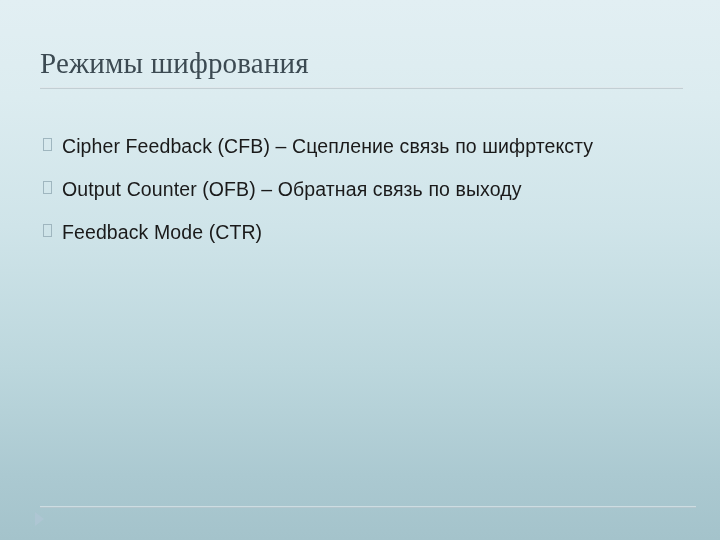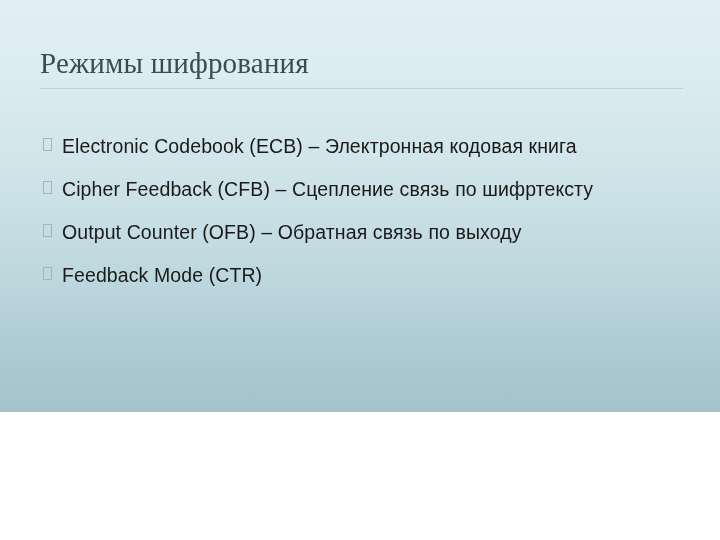--- a/index.html
+++ b/index.html
@@ -9,21 +9,21 @@
   }
   body {
     width: 720px;
     height: 540px;
     overflow: hidden;
     font-family: "Liberation Sans", sans-serif;
   }
   .slide {
     position: relative;
     width: 720px;
-    height: 412px;
+    height: 540px;
     box-sizing: border-box;
     background: linear-gradient(to bottom, #e2eff3 0%, #dcecf0 18%, #cfe4e9 42%, #bcd7dd 68%, #abc9d1 88%, #a4c3cb 100%);
     overflow: hidden;
     padding-left: 36px;
   }
 
   
   .title-block {
     position: absolute;
     left: 40px;
@@ -117,24 +117,20 @@
 
 <div class="slide">
 
   <div class="title-block">
     <h1 class="slide-title">Режимы шифрования</h1>
     <div class="title-rule"></div>
   </div>
 
   <ul class="body-list">
 
-    <li class="bullet-item">
-      <span class="bullet-marker"></span>
-      <span class="bullet-text">Electronic Codebook (ECB) – Электронная кодовая книга</span>
-    </li>
 
 
     <li class="bullet-item">
       <span class="bullet-marker"></span>
       <span class="bullet-text">Cipher Feedback (CFB) – Сцепление связь по шифртексту</span>
     </li>
 
     <li class="bullet-item single-line">
       <span class="bullet-marker"></span>
       <span class="bullet-text">Output Counter (OFB) – Обратная связь по выходу</span>

